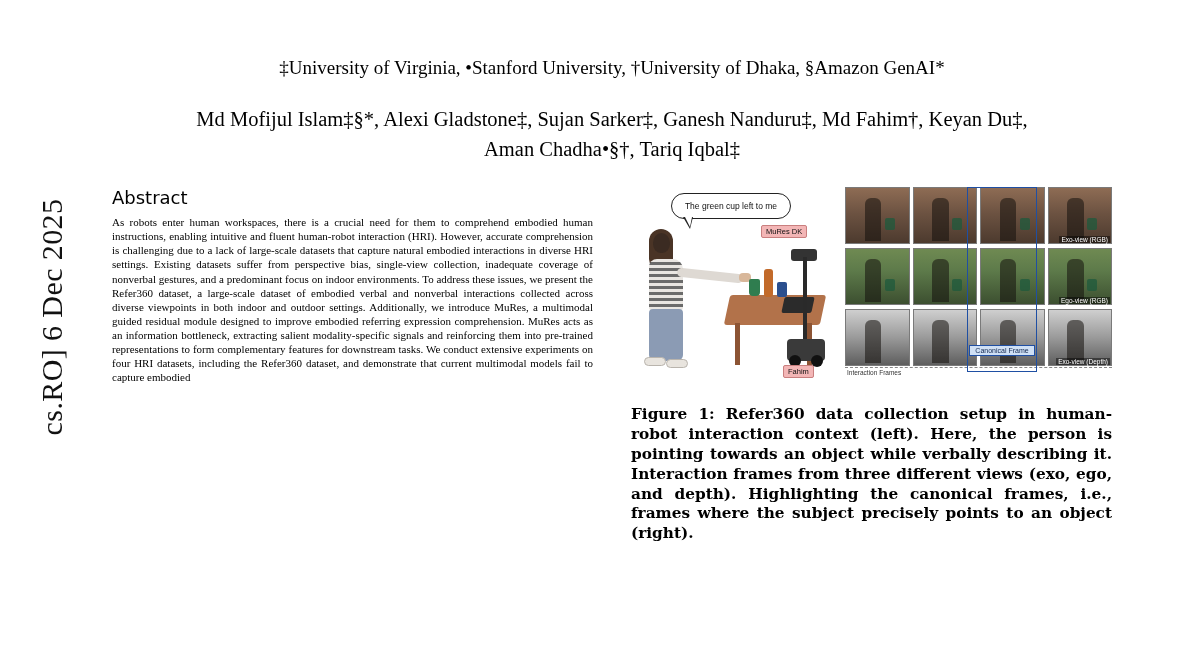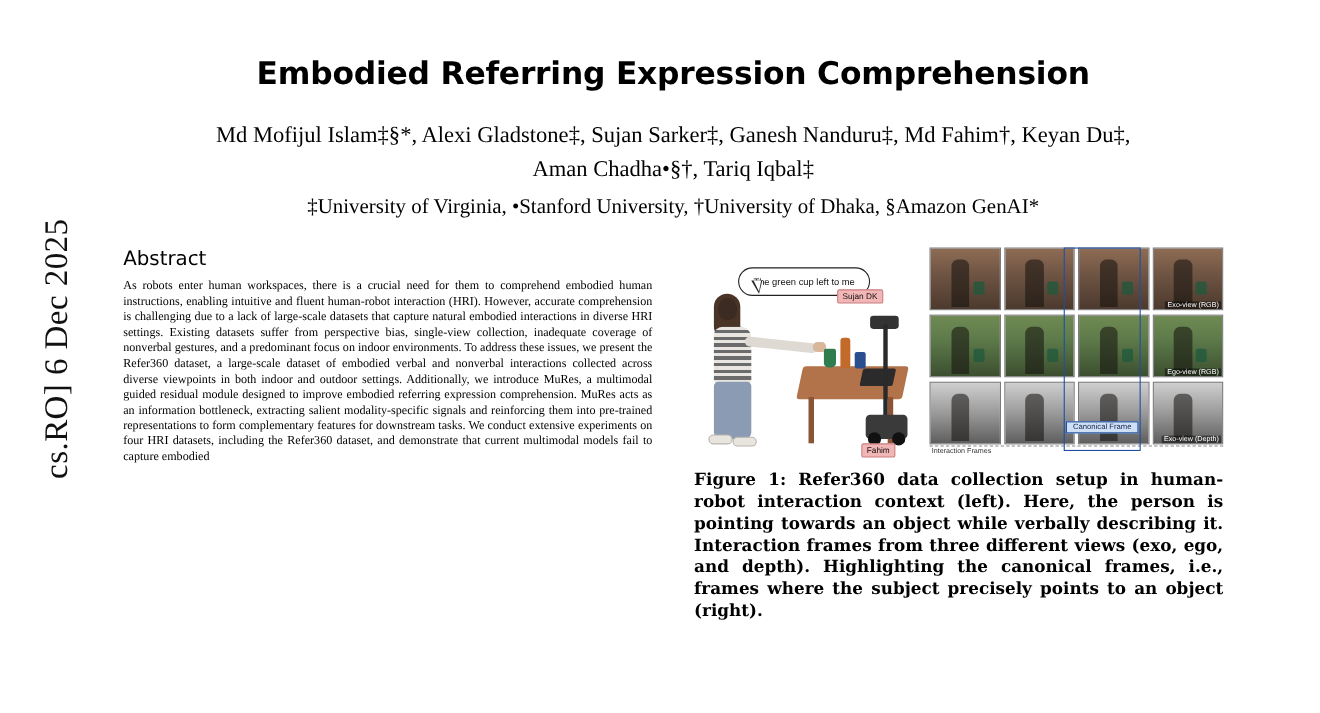--- a/index.html
+++ b/index.html
@@ -100,21 +100,21 @@
   
   #fig-left {
     position: relative;
     width: 208px;
     height: 192px;
     background: #ffffff;
     overflow: hidden;
   }
   .speech-bubble {
     position: absolute;
-    left: 40px; top: 18px;
+    left: 40px; top: 6px;
     width: 120px; height: 26px;
     border: 1.2px solid #222;
     border-radius: 13px;
     font-family: "Liberation Sans", sans-serif;
     font-size: 8.5px;
     color: #111;
     display: flex; align-items: center; justify-content: center;
     text-align: center;
     background: #fff;
   }
@@ -246,46 +246,45 @@
     color: #333;
   }
   .dashed-sep {
     position: absolute;
     left: 0; top: 180px;
     width: 267px;
     border-top: 1px dashed #888;
   }
 
   #figure-caption {
-    margin-top: 10px;
+    margin-top: 26px;
     font-family: "DejaVu Serif", serif;
     font-weight: bold;
     font-size: 15.3px;
     line-height: 1.3;
     text-align: justify;
   }
   #figure-caption .caption-label { font-weight: bold; }
 </style>
 </head>
 <body>
 
 <div id="arxiv-stamp">cs.RO]  6 Dec 2025</div>
 
 <div id="page">
 
   <div id="title-block">
     <div id="paper-title">
-      <span>Embodied Referring Expression Comprehension</span>
     </div>
 
+    <div id="affiliations">‡University of Virginia, •Stanford University, †University of Dhaka, §Amazon GenAI*</div>
     <div id="authors">
       <span class="auth-line">Md Mofijul Islam‡§*, Alexi Gladstone‡, Sujan Sarker‡, Ganesh Nanduru‡, Md Fahim†, Keyan Du‡,</span>
       <span class="auth-line">Aman Chadha•§†, Tariq Iqbal‡</span>
     </div>
-    <div id="affiliations">‡University of Virginia, •Stanford University, †University of Dhaka, §Amazon GenAI*</div>
   </div>
 
   <div id="columns">
 
     <div class="col">
       <div id="abstract-heading">Abstract</div>
       <div id="abstract-text">As robots enter human workspaces, there is a crucial need for them to comprehend embodied human instructions, enabling intuitive and fluent human-robot interaction (HRI). However, accurate comprehension is challenging due to a lack of large-scale datasets that capture natural embodied interactions in diverse HRI settings. Existing datasets suffer from perspective bias, single-view collection, inadequate coverage of nonverbal gestures, and a predominant focus on indoor environments. To address these issues, we present the Refer360 dataset, a large-scale dataset of embodied verbal and nonverbal interactions collected across diverse viewpoints in both indoor and outdoor settings. Additionally, we introduce MuRes, a multimodal guided residual module designed to improve embodied referring expression comprehension. MuRes acts as an information bottleneck, extracting salient modality-specific signals and reinforcing them into pre-trained representations to form complementary features for downstream tasks. We conduct extensive experiments on four HRI datasets, including the Refer360 dataset, and demonstrate that current multimodal models fail to capture embodied</div>
     </div>
 
     <div class="col">
@@ -312,21 +311,21 @@
             <div class="bottle"></div>
             <div class="cup-blue"></div>
             <div class="laptop"></div>
 
             <div class="robot-head"></div>
             <div class="robot-pole"></div>
             <div class="robot-base"></div>
             <div class="robot-wheel1"></div>
             <div class="robot-wheel2"></div>
 
-            <div class="tag" id="tag-kinect">Sujan DK</div>
+            <div class="tag" id="tag-kinect">MuRes DK</div>
             <div class="tag" id="tag-robot">Fahim</div>
           </div>
 
           <div id="fig-right">
 
             <div class="frame-row">
               <div class="frame-cell exo-cell">
                   <div class="fig-person-silhouette"></div>
                   <div class="fig-object"></div>
                 </div>

